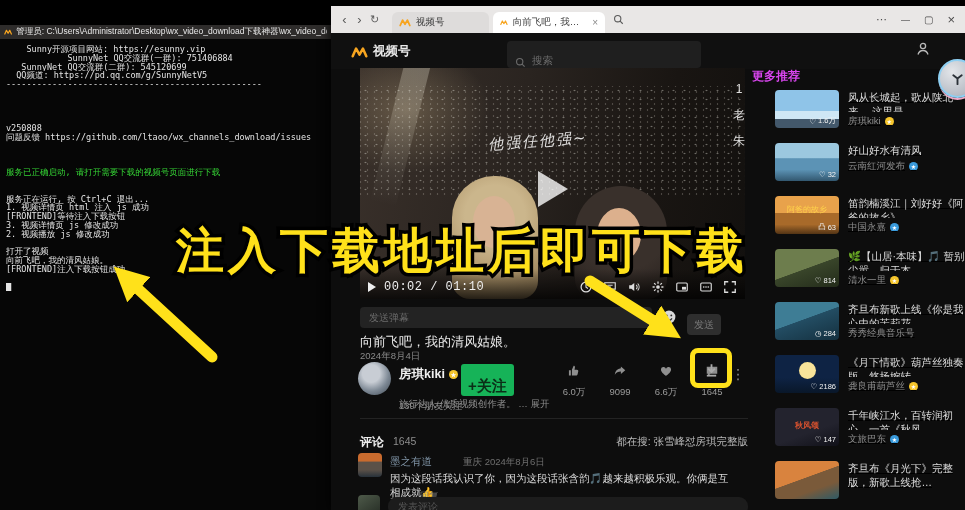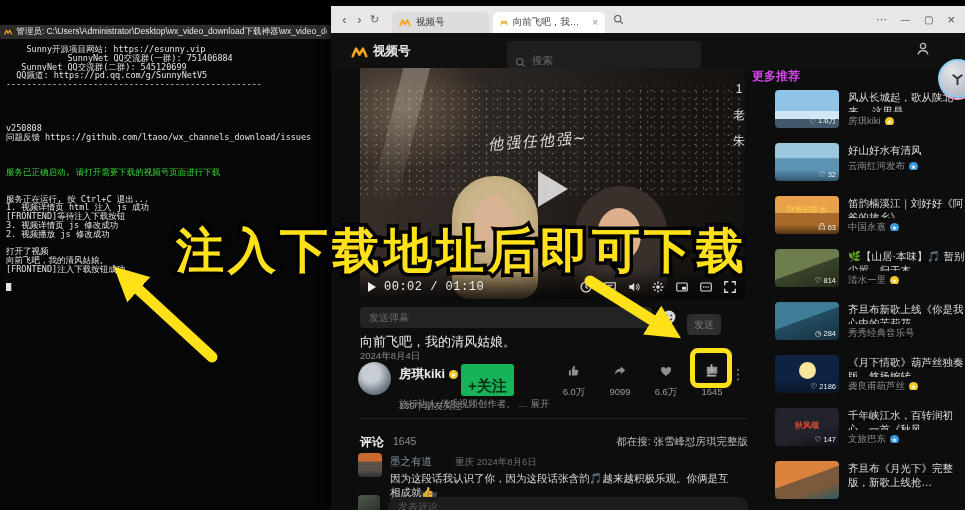--- a/index.html
+++ b/index.html
@@ -91,21 +91,21 @@
       display:flex;align-items:center;justify-content:center;}
 
   
   #divider{left:29px;top:412px;width:388px;height:1px;background:#232323;}
   #comments-header{left:29px;top:428px;color:#ededed;font-size:12px;font-weight:bold;}
   #comments-count{left:62px;top:429px;color:#8d8d8d;font-size:10.5px;}
   #hot-search{left:0;top:429px;width:417px;text-align:right;color:#b9b9b9;font-size:10.5px;}
   #c1-avatar{left:27px;top:447px;width:24px;height:24px;border-radius:4px;
       background:linear-gradient(180deg,#c96b2e 0 35%,#5b5148 36% 70%,#27313a);}
   #c1-name{left:59px;top:449px;color:#7f93a5;font-size:10.5px;}
-  #c1-meta{left:124px;top:450px;color:#6f6f6f;font-size:9.5px;}
+  #c1-meta{left:132px;top:450px;color:#6f6f6f;font-size:9.5px;}
   #c1-text{left:59px;top:466px;width:345px;color:#dcdcdc;font-size:10.5px;}
   #c1-actions{left:59px;top:484px;color:#7a7a7a;font-size:9.5px;display:flex;gap:14px;}
   #c2-avatar{left:27px;top:489px;width:22px;height:22px;border-radius:4px;
       background:linear-gradient(145deg,#4e5a4a,#232a22);}
   #comment-input{left:57px;top:491px;width:360px;height:19px;background:#1c1c1c;border-radius:9px;color:#565656;
       font-size:10px;display:flex;align-items:center;padding:0 10px;box-sizing:border-box;}
 
   
   #sidebar-title{left:421px;top:62px;color:#d946ef;font-size:12px;font-weight:bold;}
   #side-list{left:444px;top:84px;width:190px;display:flex;flex-direction:column;gap:15px;}

